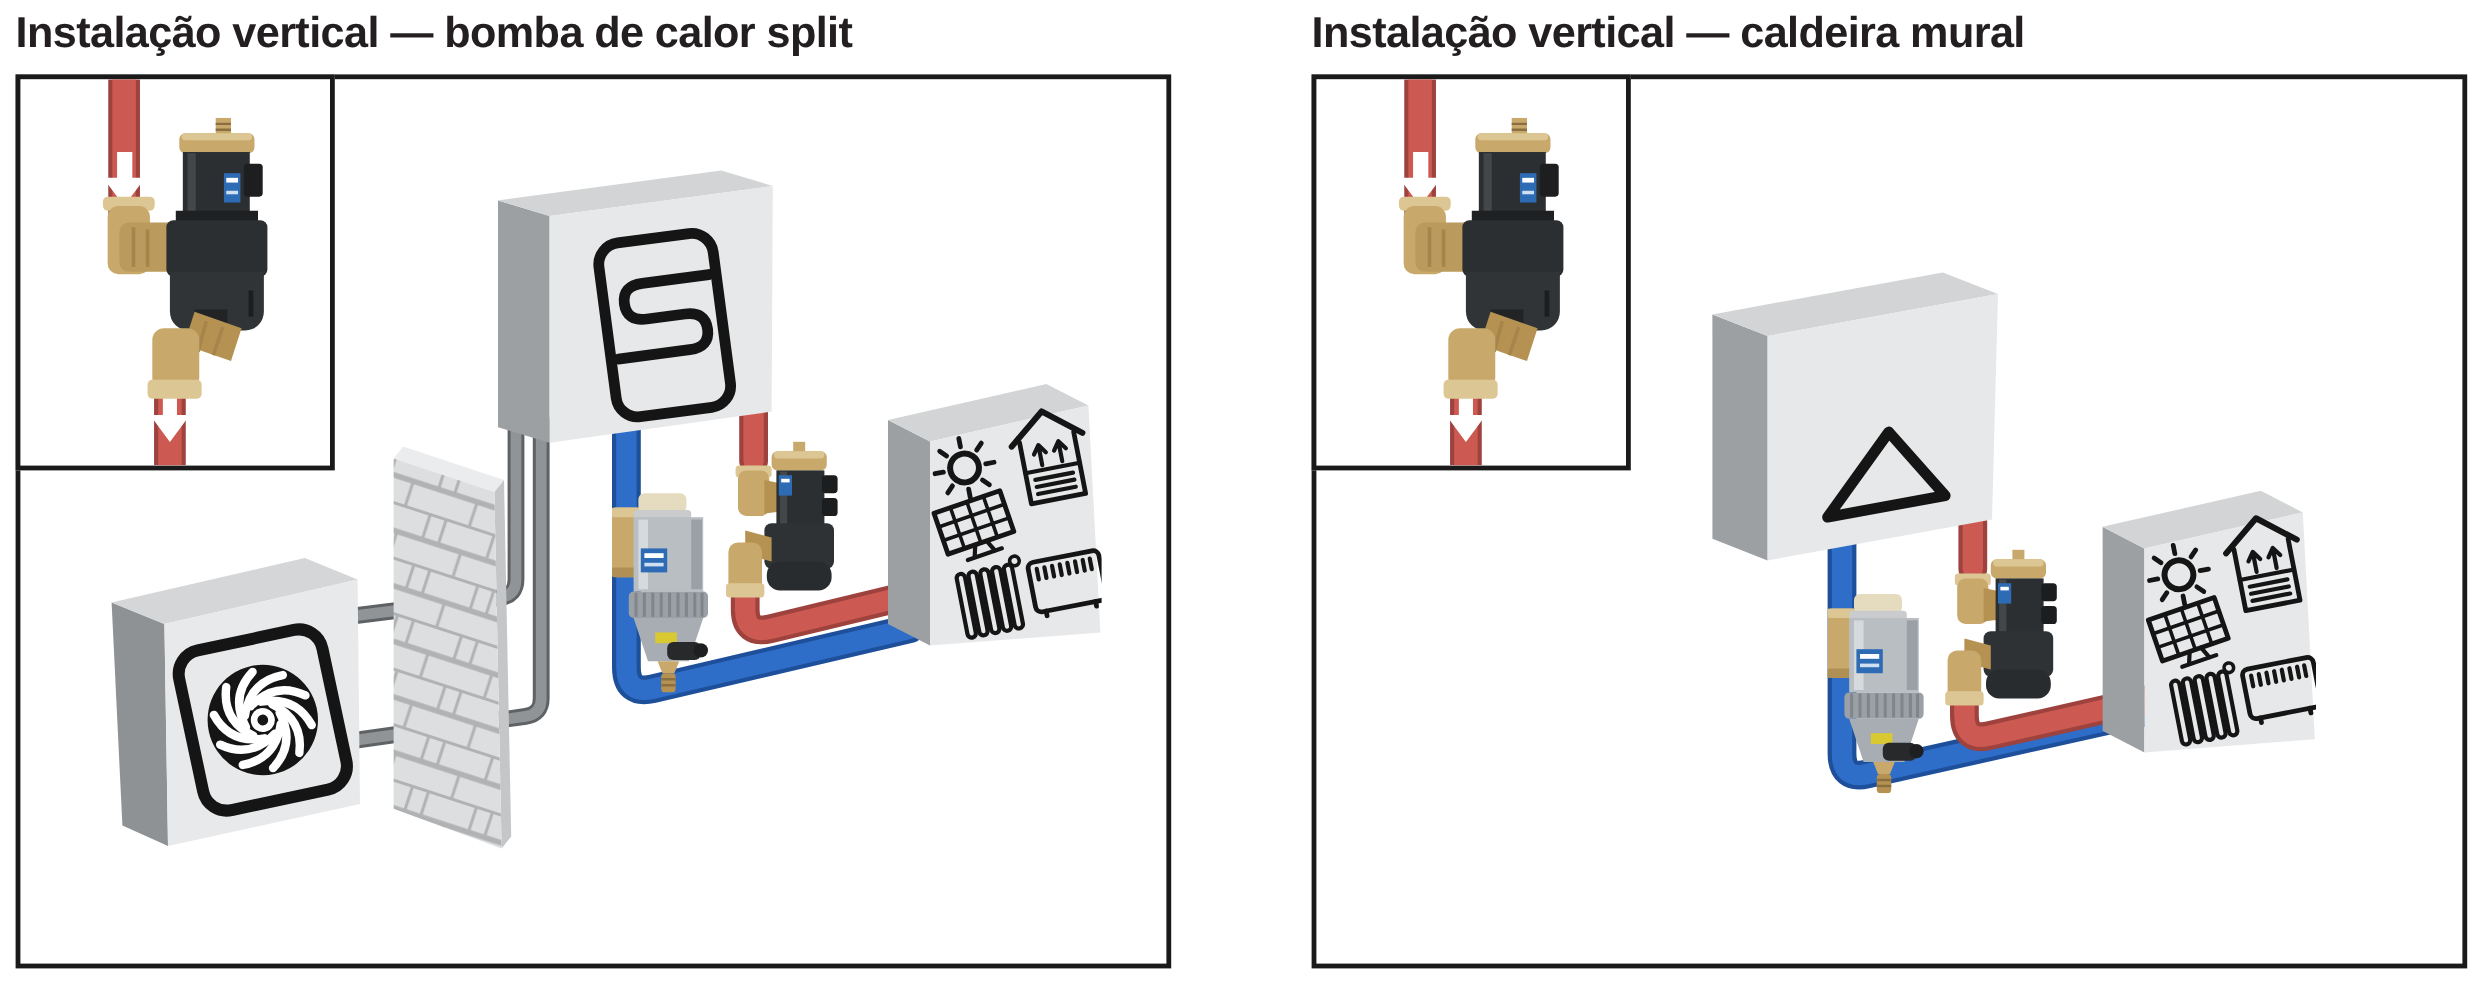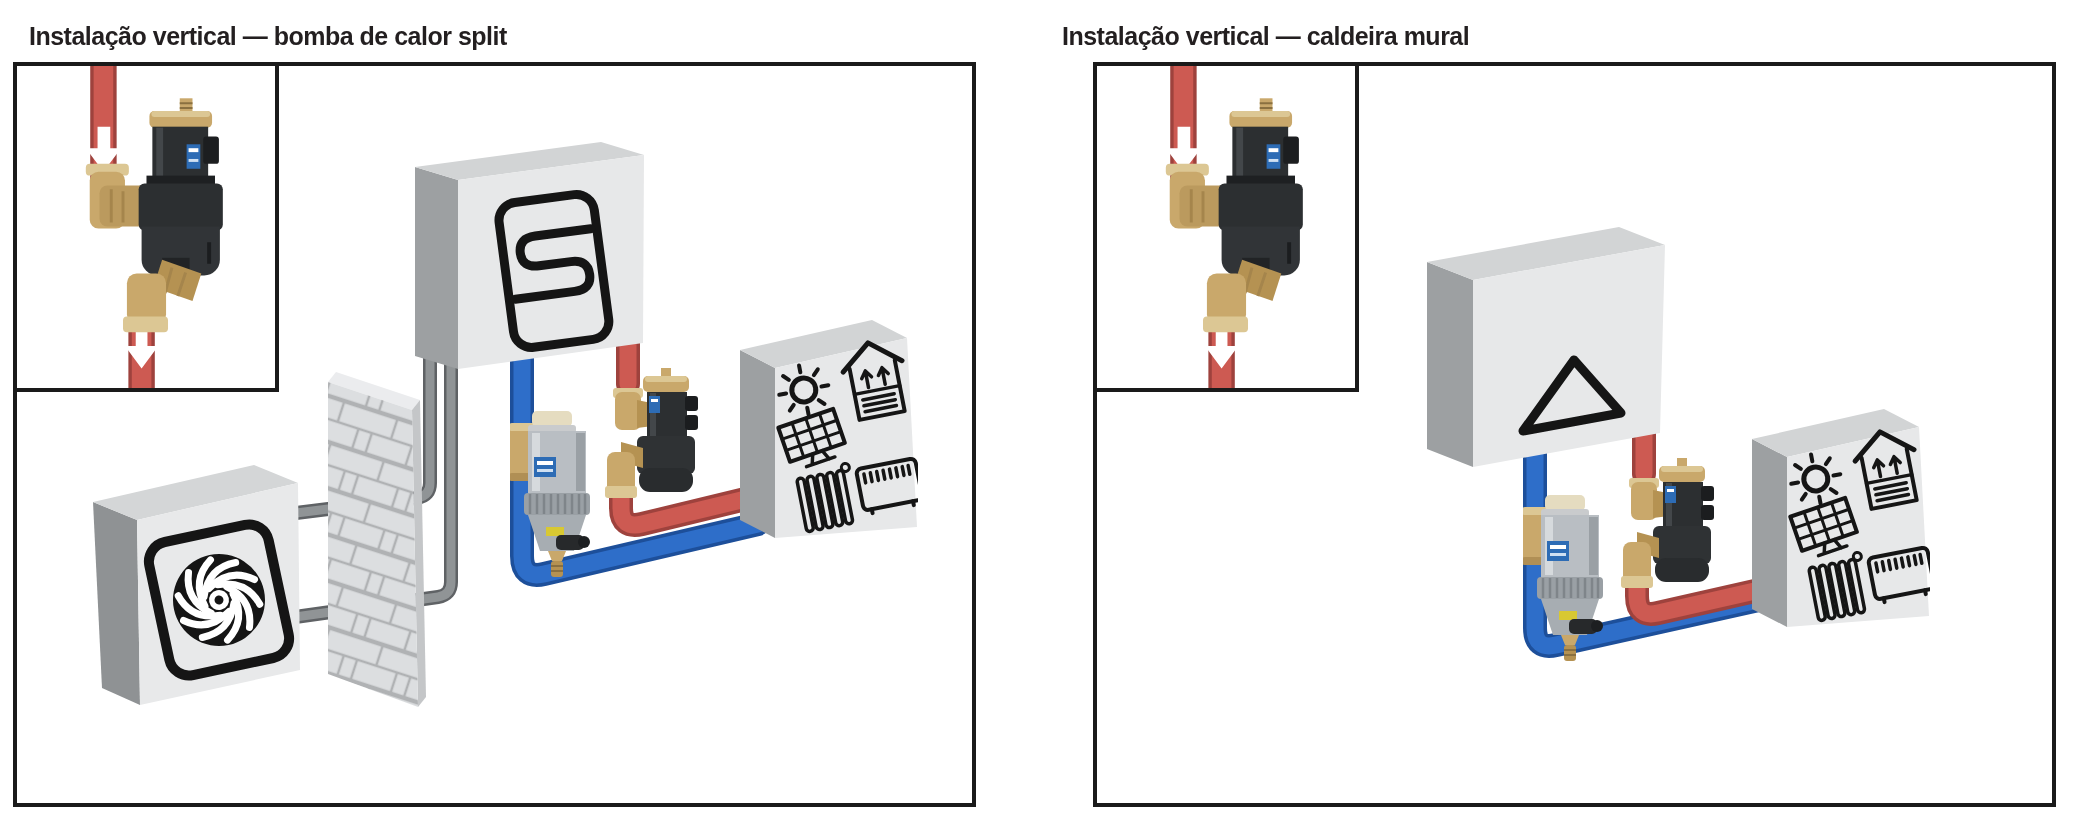--- a/index.html
+++ b/index.html
@@ -1,21 +1,21 @@
 <!DOCTYPE html>
 <html><head>
 <meta charset="utf-8">
 <style>
   html,body{margin:0;padding:0;background:#fff;}
   body{width:2074px;height:832px;position:relative;overflow:hidden;
        font-family:"Liberation Sans",sans-serif;}
-  .panel-title{position:absolute;top:6px;margin:16px;font-size:25px;font-weight:bold;
+  .panel-title{position:absolute;top:6px;margin:0;font-size:36px;font-weight:bold;
        color:#231f20;letter-spacing:-0.5px;white-space:nowrap;}
   #title-left{left:13px;}
-  #title-right{left:1046px;}
+  #title-right{left:1093px;}
   .frame{position:absolute;top:62px;width:963px;height:745px;border:4px solid #1a1a1a;
        background:#fff;box-sizing:border-box;}
   #frame-left{left:13px;}
   #frame-right{left:1093px;}
   .inset{position:absolute;top:-4px;left:-4px;width:266px;height:330px;
        border:4px solid #1a1a1a;background:#fff;box-sizing:border-box;z-index:2;}
   .inset svg{width:100%;height:100%;display:block;}
   .mainsvg{position:absolute;left:0;top:0;width:955px;height:737px;}
 </style>
 </head>

